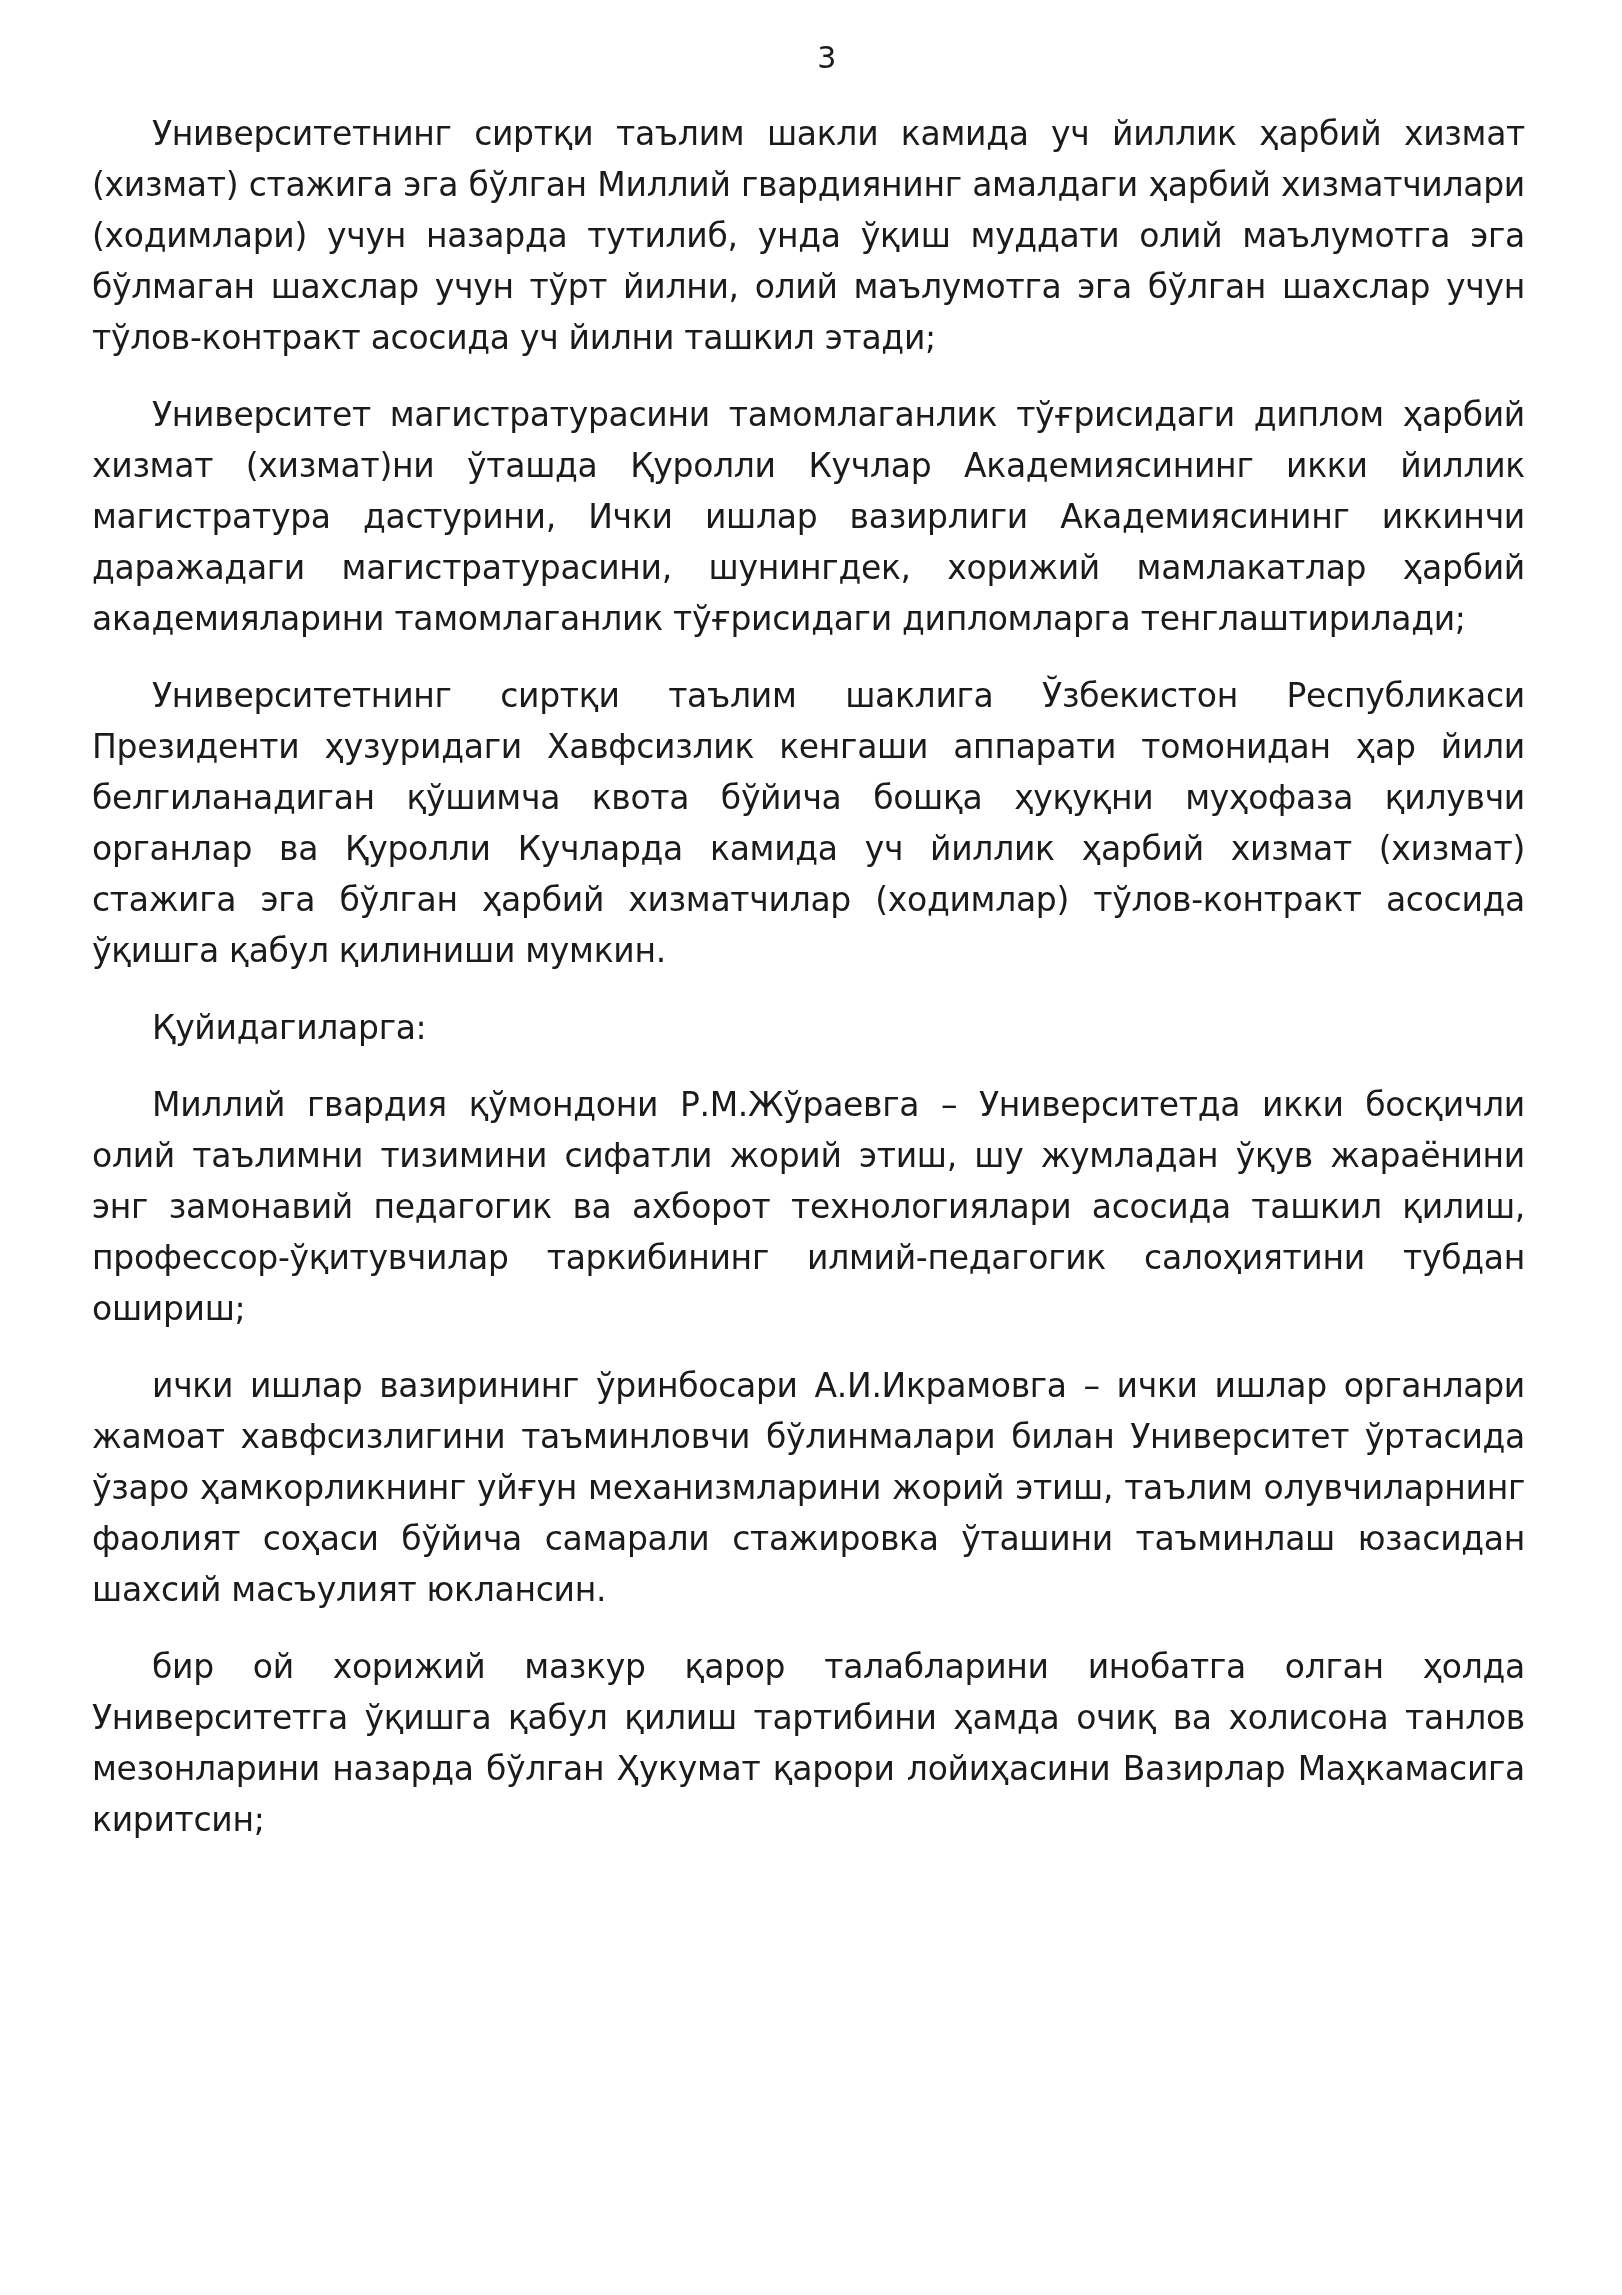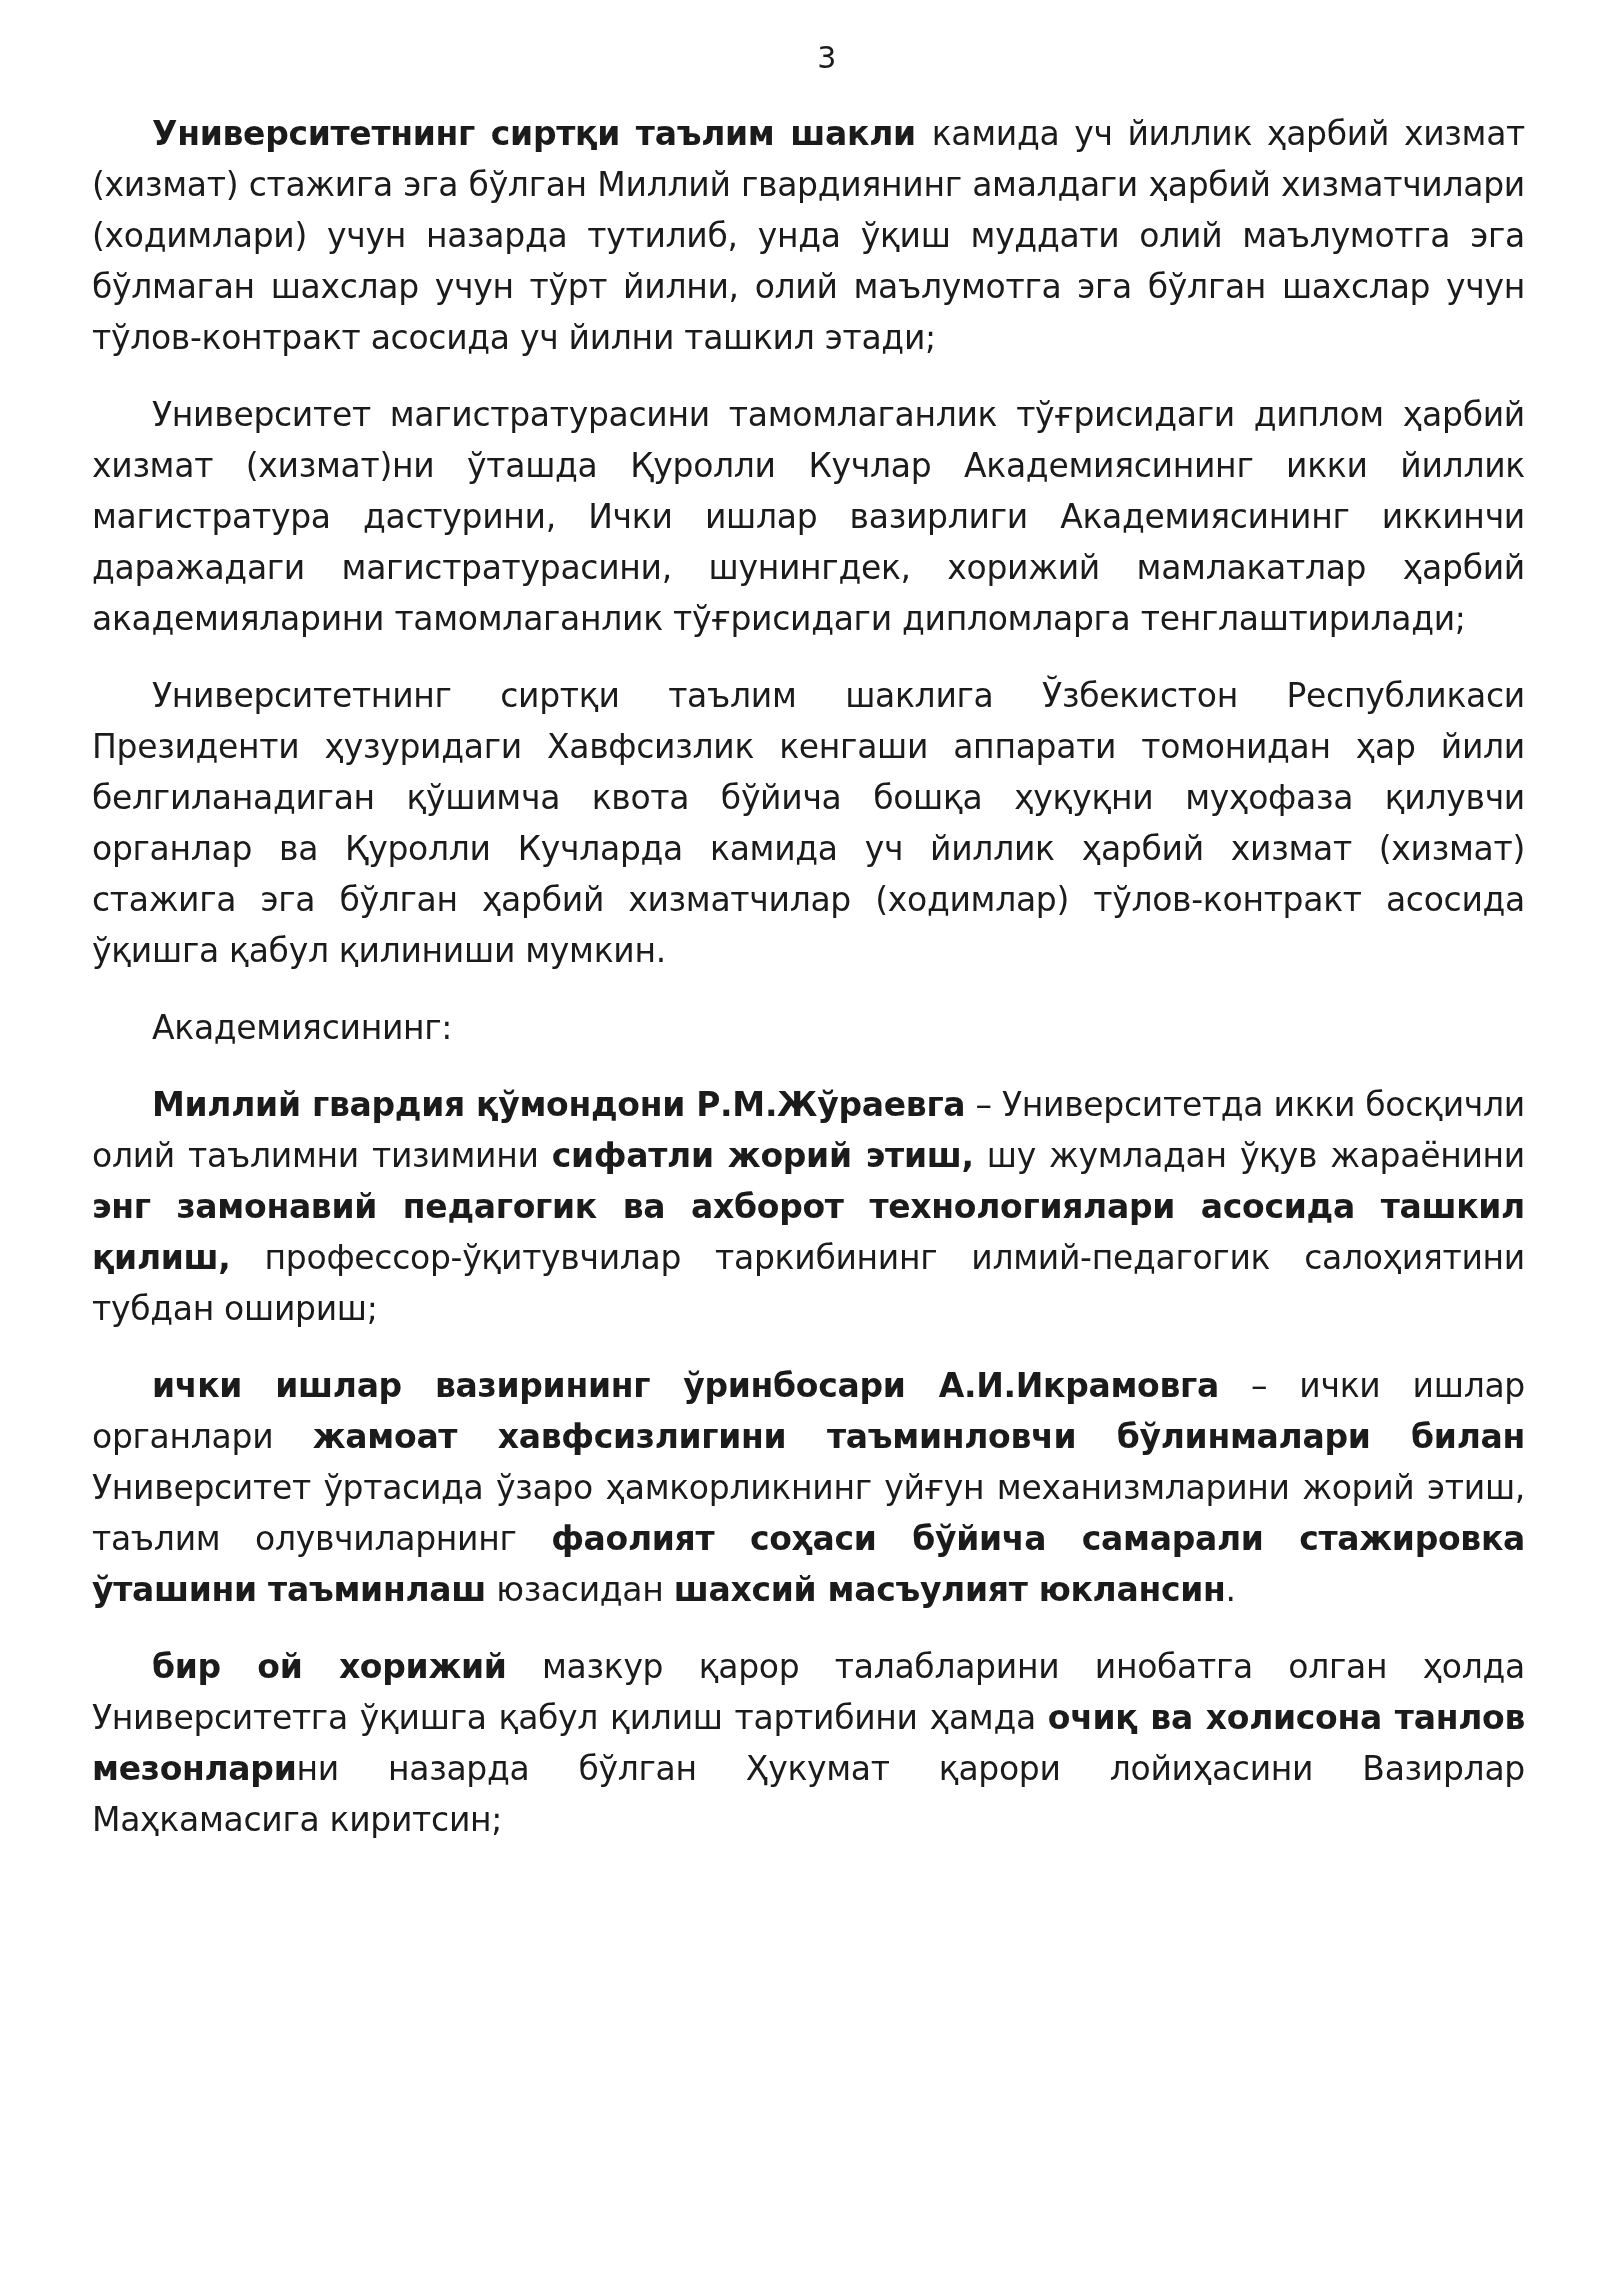--- a/index.html
+++ b/index.html
@@ -27,40 +27,40 @@
   }
   p.para {
     font-size: 33px;
     line-height: 51px;
     letter-spacing: -0.3px;
     text-align: justify;
     text-indent: 60px;
     margin: 0 0 26px 0;
   }
   .b {
-    font-weight: bold;
+    font-weight: normal;
   }
 </style>
 </head>
 <body>
 
 <div class="page">
 
   <div class="page-number">3</div>
 
   <div>
 
     <p class="para"><span class="b">Университетнинг сиртқи таълим шакли </span><span>камида уч йиллик ҳарбий хизмат (хизмат) стажига эга бўлган Миллий гвардиянинг амалдаги ҳарбий хизматчилари (ходимлари) учун назарда тутилиб, унда ўқиш муддати олий маълумотга эга бўлмаган шахслар учун тўрт йилни, олий маълумотга эга бўлган шахслар учун тўлов-контракт асосида уч йилни ташкил этади;</span></p>
 
 
     <p class="para"><span>Университет магистратурасини тамомлаганлик тўғрисидаги диплом ҳарбий хизмат (хизмат)ни ўташда Қуролли Кучлар Академиясининг икки йиллик магистратура дастурини, Ички ишлар вазирлиги Академиясининг иккинчи даражадаги магистратурасини, шунингдек, хорижий мамлакатлар ҳарбий академияларини тамомлаганлик тўғрисидаги дипломларга тенглаштирилади;</span></p>
 
     <p class="para"><span>Университетнинг сиртқи таълим шаклига Ўзбекистон Республикаси Президенти ҳузуридаги Хавфсизлик кенгаши аппарати томонидан ҳар йили белгиланадиган қўшимча квота бўйича бошқа ҳуқуқни муҳофаза қилувчи органлар ва Қуролли Кучларда камида уч йиллик ҳарбий хизмат (хизмат) стажига эга бўлган ҳарбий хизматчилар (ходимлар) тўлов-контракт асосида ўқишга қабул қилиниши мумкин.</span></p>
 
-    <p class="para"><span>Академиясининг:</span></p>
+    <p class="para"><span>Қуйидагиларга:</span></p>
 
     <p class="para"><span class="b">Миллий гвардия қўмондони Р.М.Жўраевга</span><span> – Университетда икки босқичли олий таълимни тизимини </span><span class="b">сифатли жорий этиш,</span><span> шу жумладан ўқув жараёнини </span><span class="b">энг замонавий педагогик ва ахборот технологиялари асосида ташкил қилиш,</span><span> профессор-ўқитувчилар таркибининг илмий-педагогик салоҳиятини тубдан ошириш;</span></p>
 
     <p class="para"><span class="b">ички ишлар вазирининг ўринбосари А.И.Икрамовга</span><span> – ички ишлар органлари </span><span class="b">жамоат хавфсизлигини таъминловчи бўлинмалари билан</span><span> Университет ўртасида ўзаро ҳамкорликнинг уйғун механизмларини жорий этиш, таълим олувчиларнинг </span><span class="b">фаолият соҳаси бўйича самарали стажировка ўташини таъминлаш</span><span> юзасидан </span><span class="b">шахсий масъулият юклансин</span><span>.</span></p>
 
 
     <p class="para"><span class="b">бир ой хорижий</span><span> мазкур қарор талабларини инобатга олган ҳолда Университетга ўқишга қабул қилиш тартибини ҳамда </span><span class="b">очиқ ва холисона танлов мезонлари</span><span>ни назарда бўлган Ҳукумат қарори лойиҳасини Вазирлар Маҳкамасига киритсин;</span></p>
 
   </div>
 </div>

